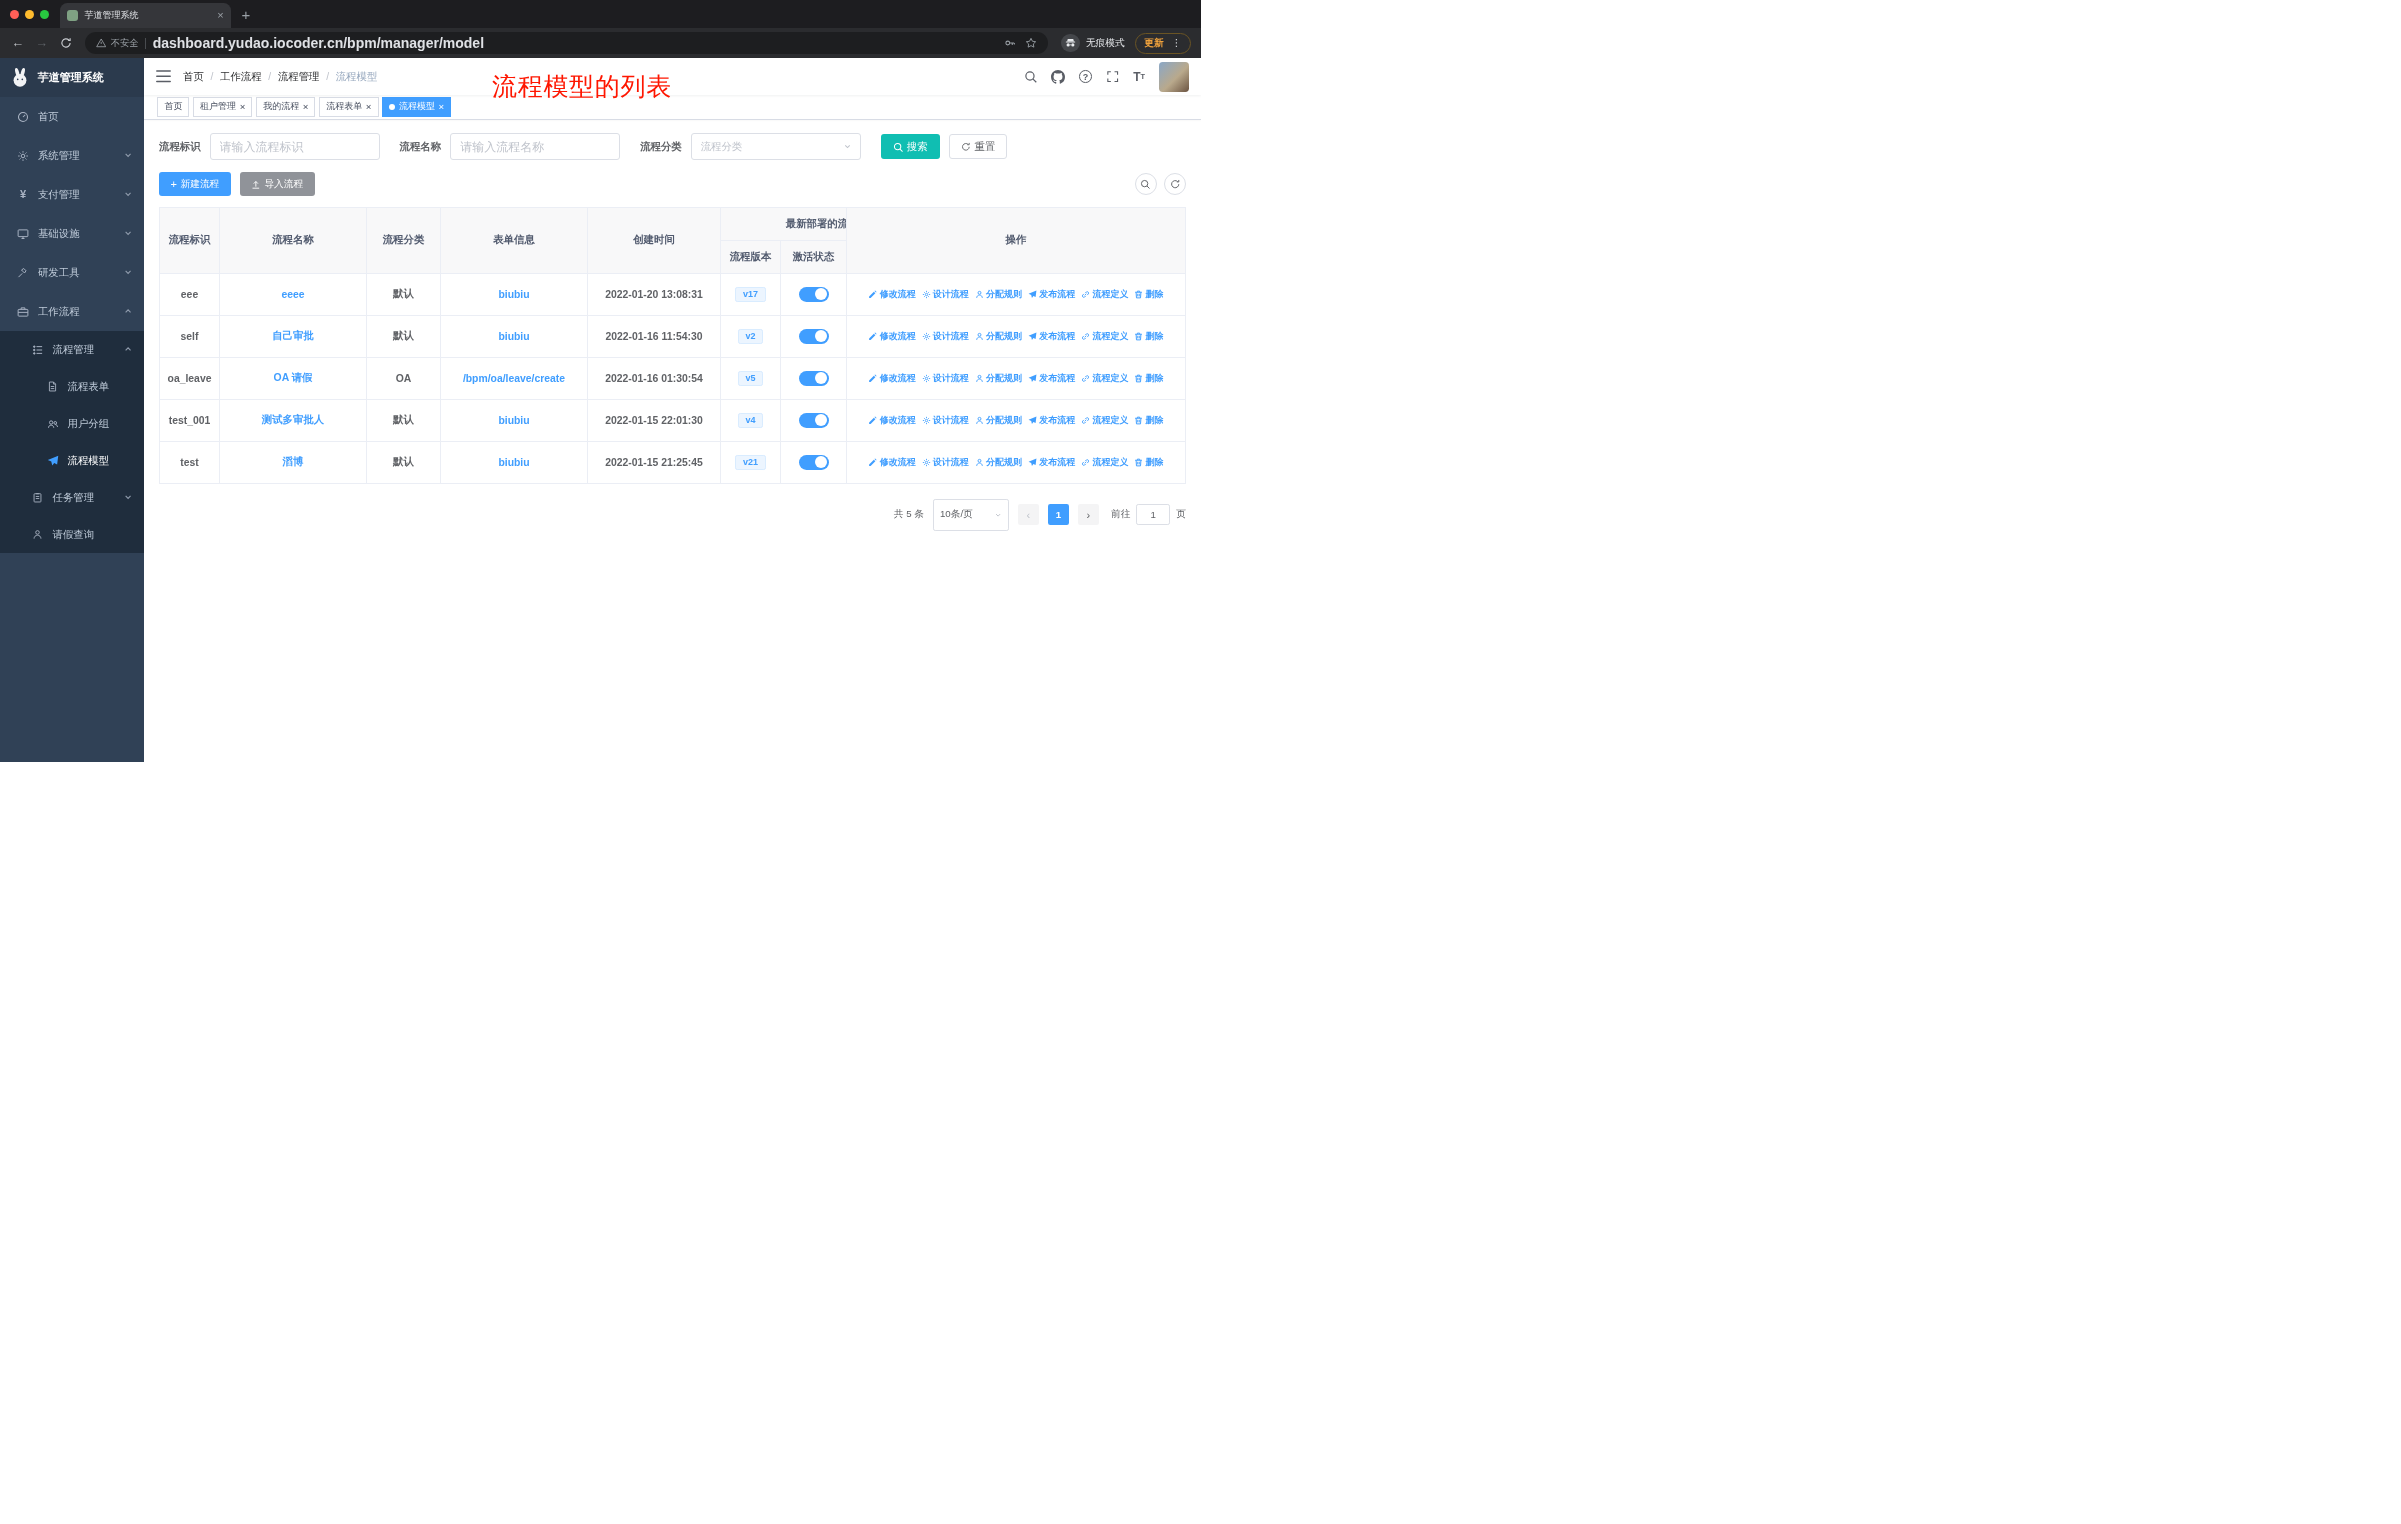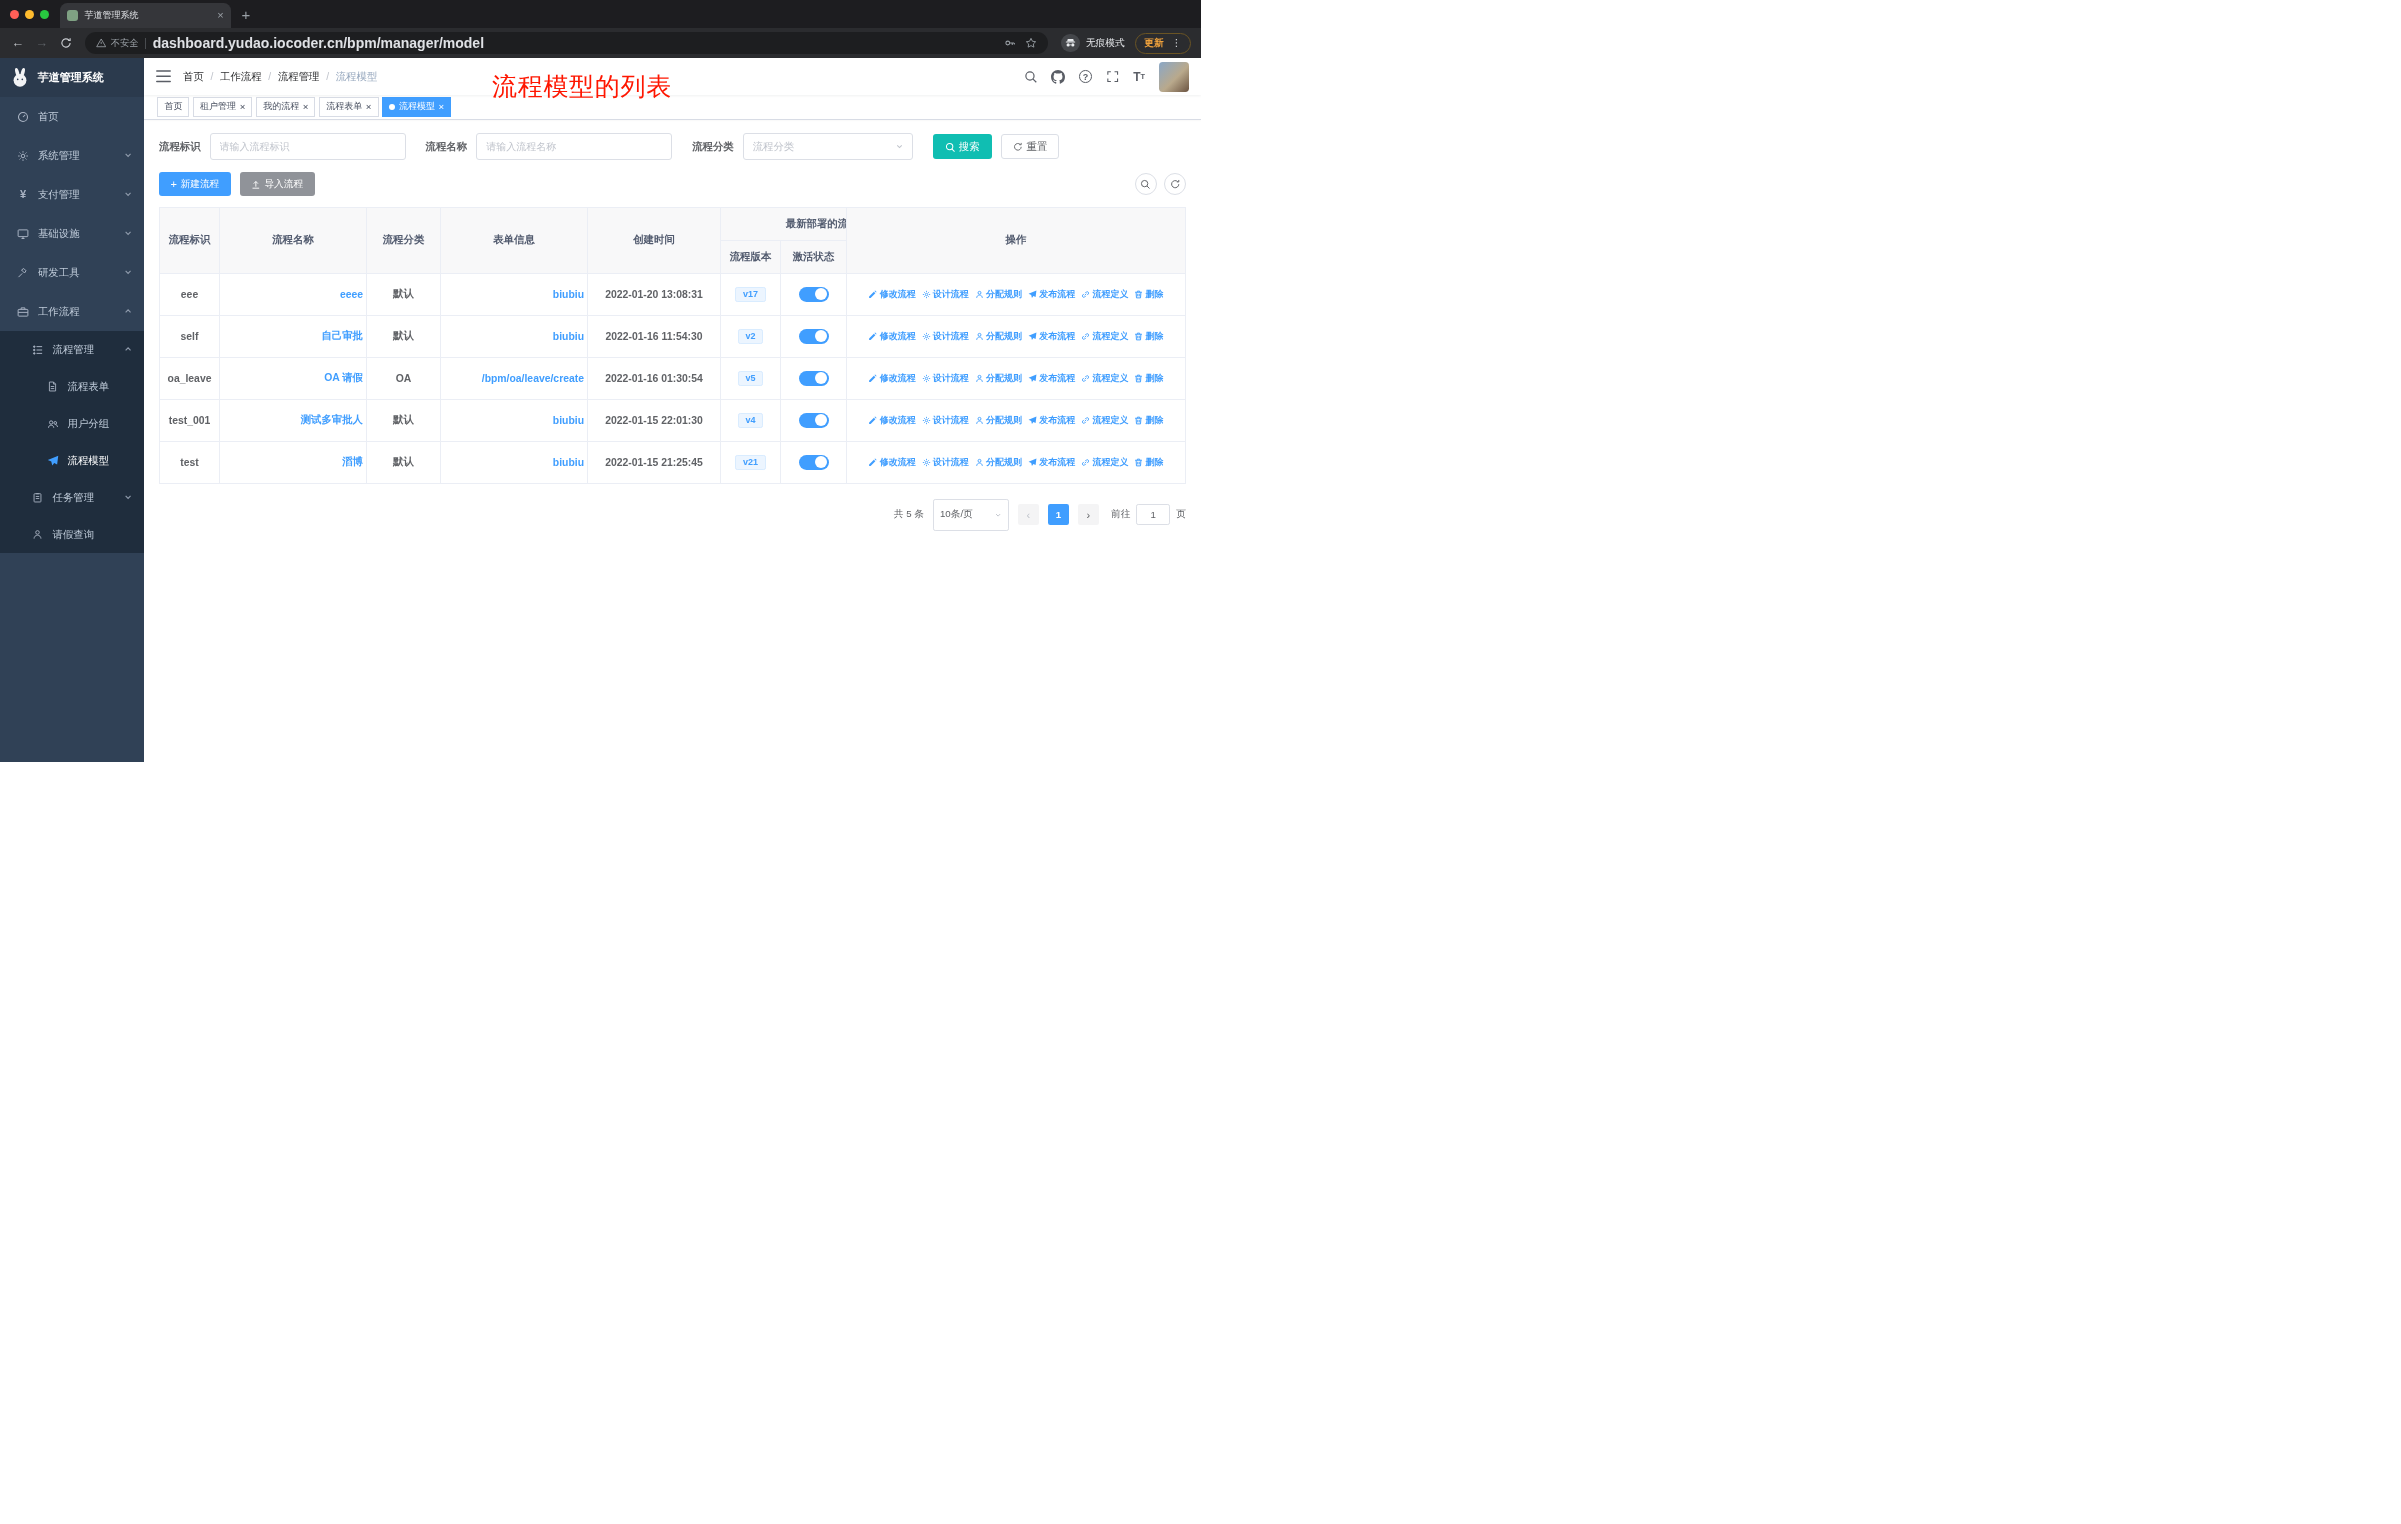--- a/index.html
+++ b/index.html
@@ -66,41 +66,41 @@
   .tag { height:19.4px; display:flex; align-items:center; padding:0 6px; border:0.7px solid #d8dce5; background:#fff; font-size:9px; color:#495060; gap:3.7px; cursor:pointer; }
   .tag .dot { width:6px; height:6px; border-radius:50%; background:#fff; }
   .tag .close { font-size:9.7px; line-height:1; }
   .tag.active { background:#409eff; border-color:#409eff; color:#fff; }
 
   
   .content { flex:1; padding:13.4px 15px; overflow:hidden; background:#fff; }
   .filters { display:flex; align-items:center; }
   .f-group { display:flex; align-items:center; margin-right:20px; }
   .f-label { font-size:10.4px; font-weight:700; color:#606266; margin-right:9px; white-space:nowrap; }
-  .f-input { width:196px; height:27px; border:0.7px solid #dcdfe6; border-radius:3px; padding:0 9px; font-size:10px; color:#606266; outline:none; }
+  .f-input { width:170px; height:27px; border:0.7px solid #dcdfe6; border-radius:3px; padding:0 9px; font-size:12px; color:#606266; outline:none; }
   .f-input::placeholder { color:#c0c4cc; }
   .f-select { width:170px; height:27px; border:0.7px solid #dcdfe6; border-radius:3px; padding:0 7.4px 0 9px; display:flex; align-items:center; justify-content:space-between; color:#c0c4cc; font-size:10.4px; background:#fff; cursor:pointer; }
   .btn { height:25px; border-radius:3px; display:inline-flex; align-items:center; gap:3.7px; font-size:10.4px; padding:0 11px; border:0.7px solid transparent; cursor:pointer; white-space:nowrap; }
   .btn-search { background:#10beb2; color:#fff; margin-right:9.7px; }
   .btn-reset { background:#fff; border-color:#dcdfe6; color:#606266; }
 
   .actions-row { margin-top:12px; display:flex; align-items:center; }
   .btn-sm { height:24px; font-size:9.7px; padding:0 10.4px; }
   .btn-create { background:#409eff; color:#fff; margin-right:9px; }
   .btn-import { background:#909399; color:#fff; }
   .row-tools { margin-left:auto; display:flex; gap:7.4px; }
   .circle-btn { width:22px; height:22px; border-radius:50%; border:0.7px solid #dcdfe6; display:flex; align-items:center; justify-content:center; color:#606266; background:#fff; cursor:pointer; }
 
   .table-wrap { margin-top:10.4px; }
   table { width:100%; border-collapse:collapse; table-layout:fixed; }
   th,td { border:0.7px solid #ebeef5; font-size:10.4px; text-align:center; color:#606266; overflow:hidden;font-weight:bold; }
   th { background:#f8f8f9; color:#515a6e; font-weight:700; padding:9px 3px; }
   thead tr:first-child th { padding:9.7px 3px; }
   td { height:42px; padding:3px; }
-  .link { color:#409eff; cursor:pointer;text-align:right; }
+  .link { color:#409eff; cursor:pointer; }
   th.group-th { position:relative; padding:0; height:33px; }
   th.group-th span { position:absolute; left:0; top:50%; transform:translateY(-50%); width:223px; text-align:center; white-space:nowrap; }
   .tag-version { display:inline-block; padding:1.5px 6.7px; font-size:9px; color:#409eff; background:#ecf5ff; border:0.7px solid #d9ecff; border-radius:2.2px; cursor:pointer; }
   .switch { width:30px; height:15px; background:#c0ccda; border-radius:7.4px; position:relative; display:inline-block; vertical-align:middle; cursor:pointer; }
   .switch.on { background:#409eff; }
   .switch::after { content:""; position:absolute; left:1.5px; top:1.5px; width:12px; height:12px; background:#fff; border-radius:50%; }
   .switch.on::after { left:auto; right:1.5px; }
   .cell-actions { white-space:nowrap; text-align:center; }
   .action-link { color:#409eff; font-size:9px; margin:0 3px; display:inline-flex; align-items:center; gap:2.2px; cursor:pointer; }
   .action-link svg { flex-shrink:0; }

